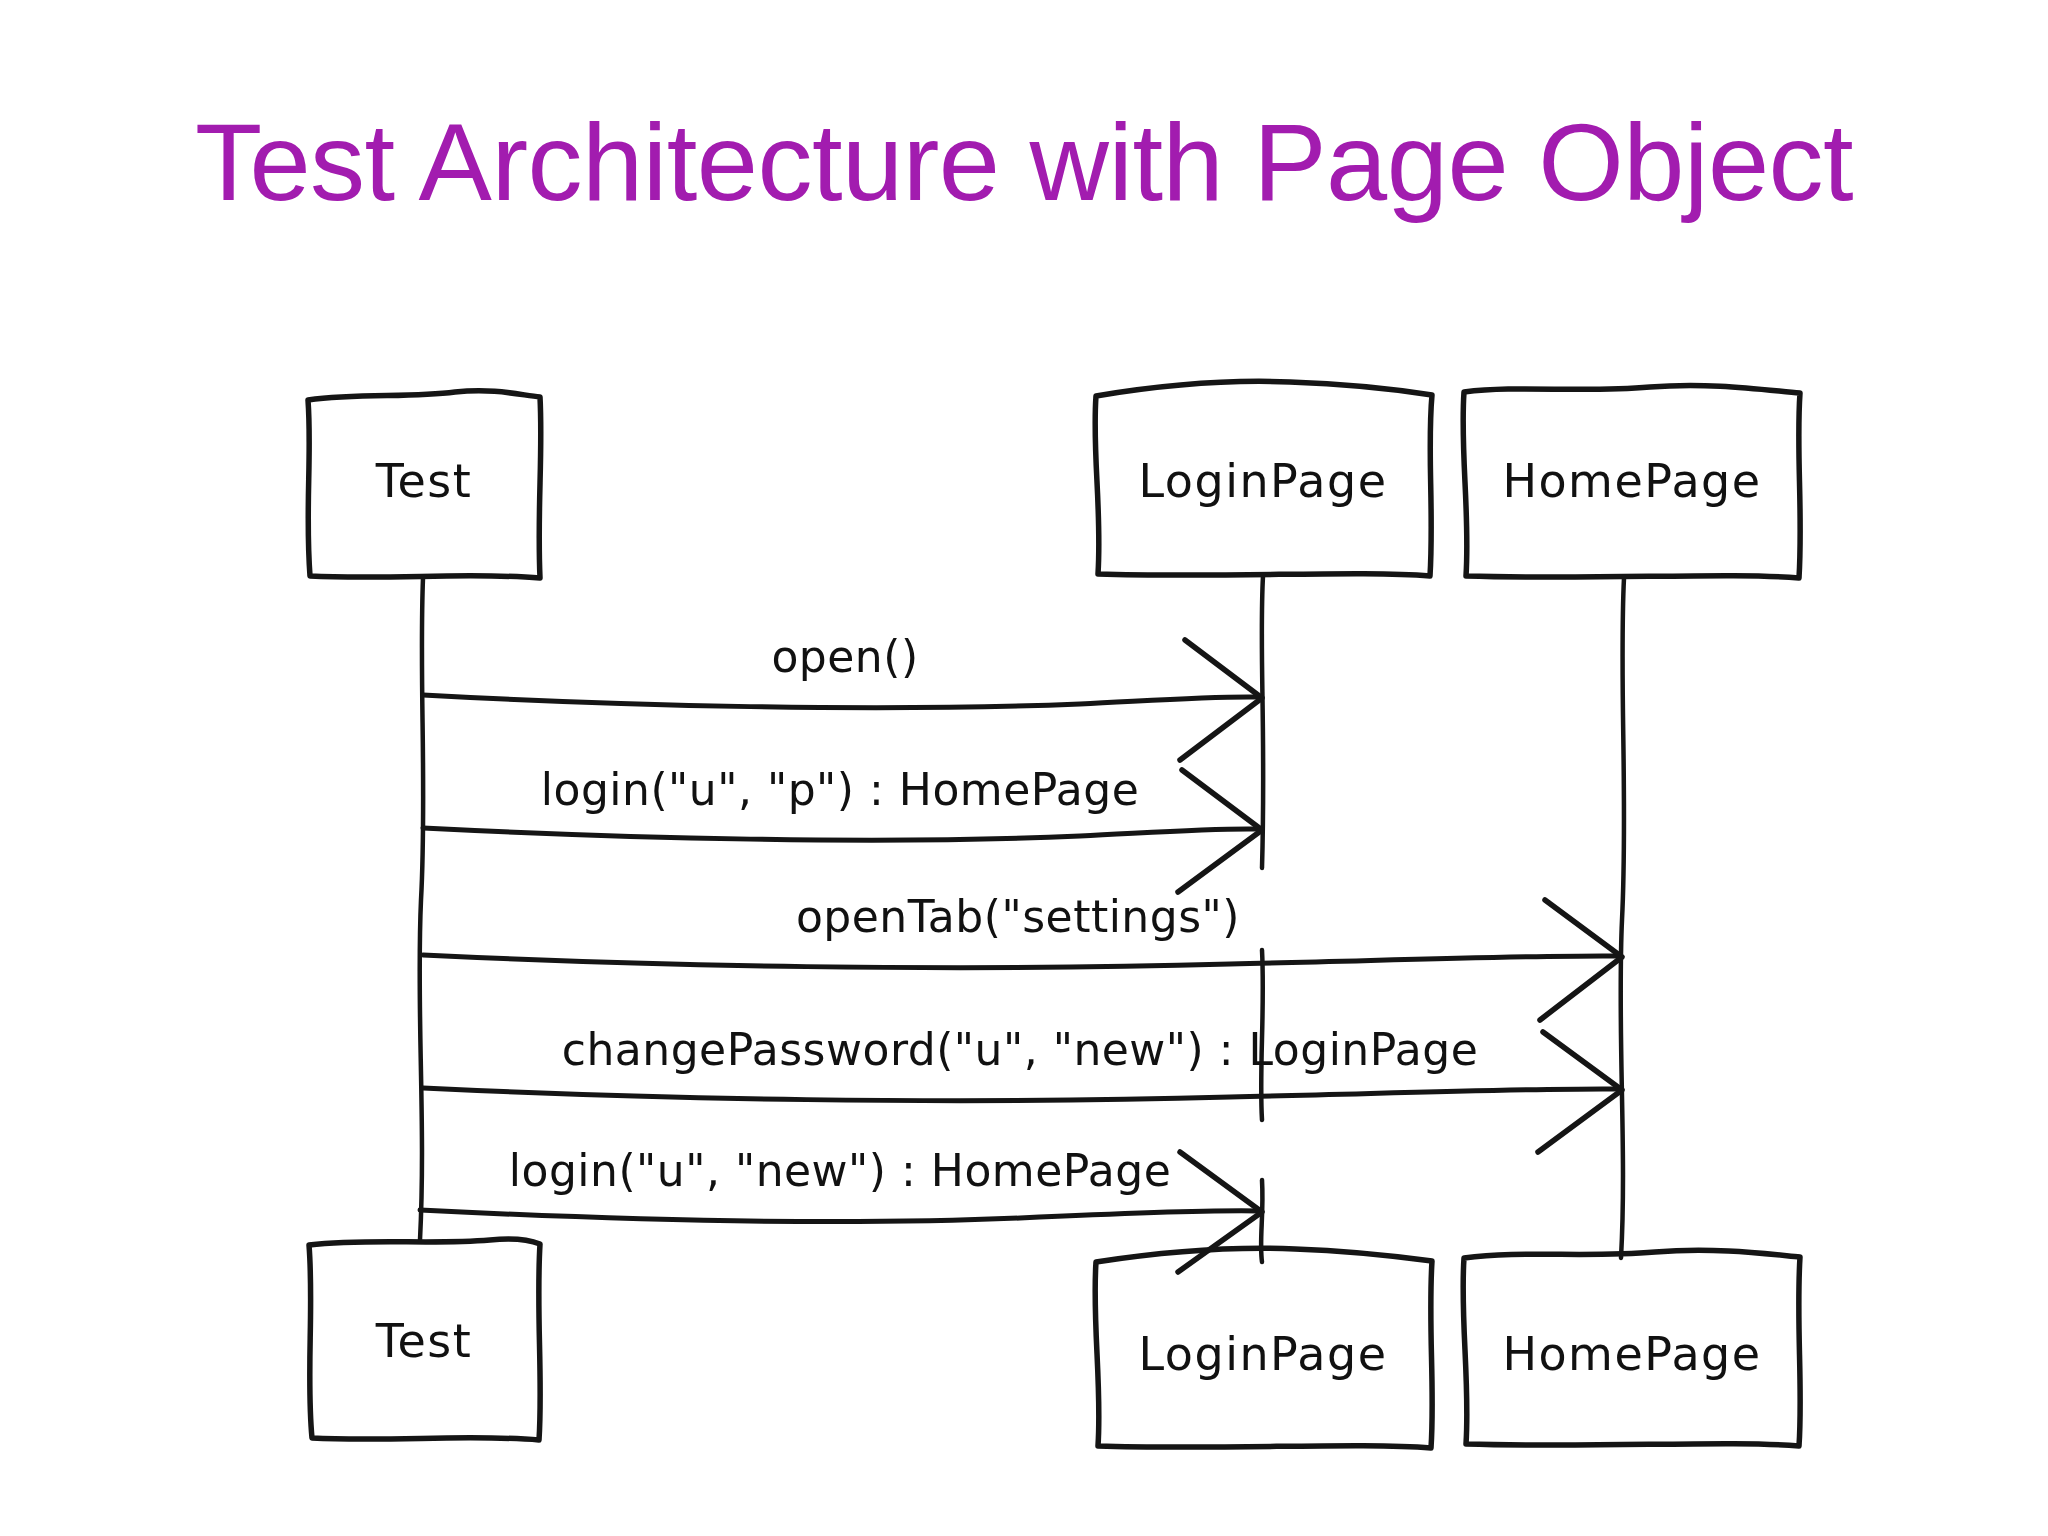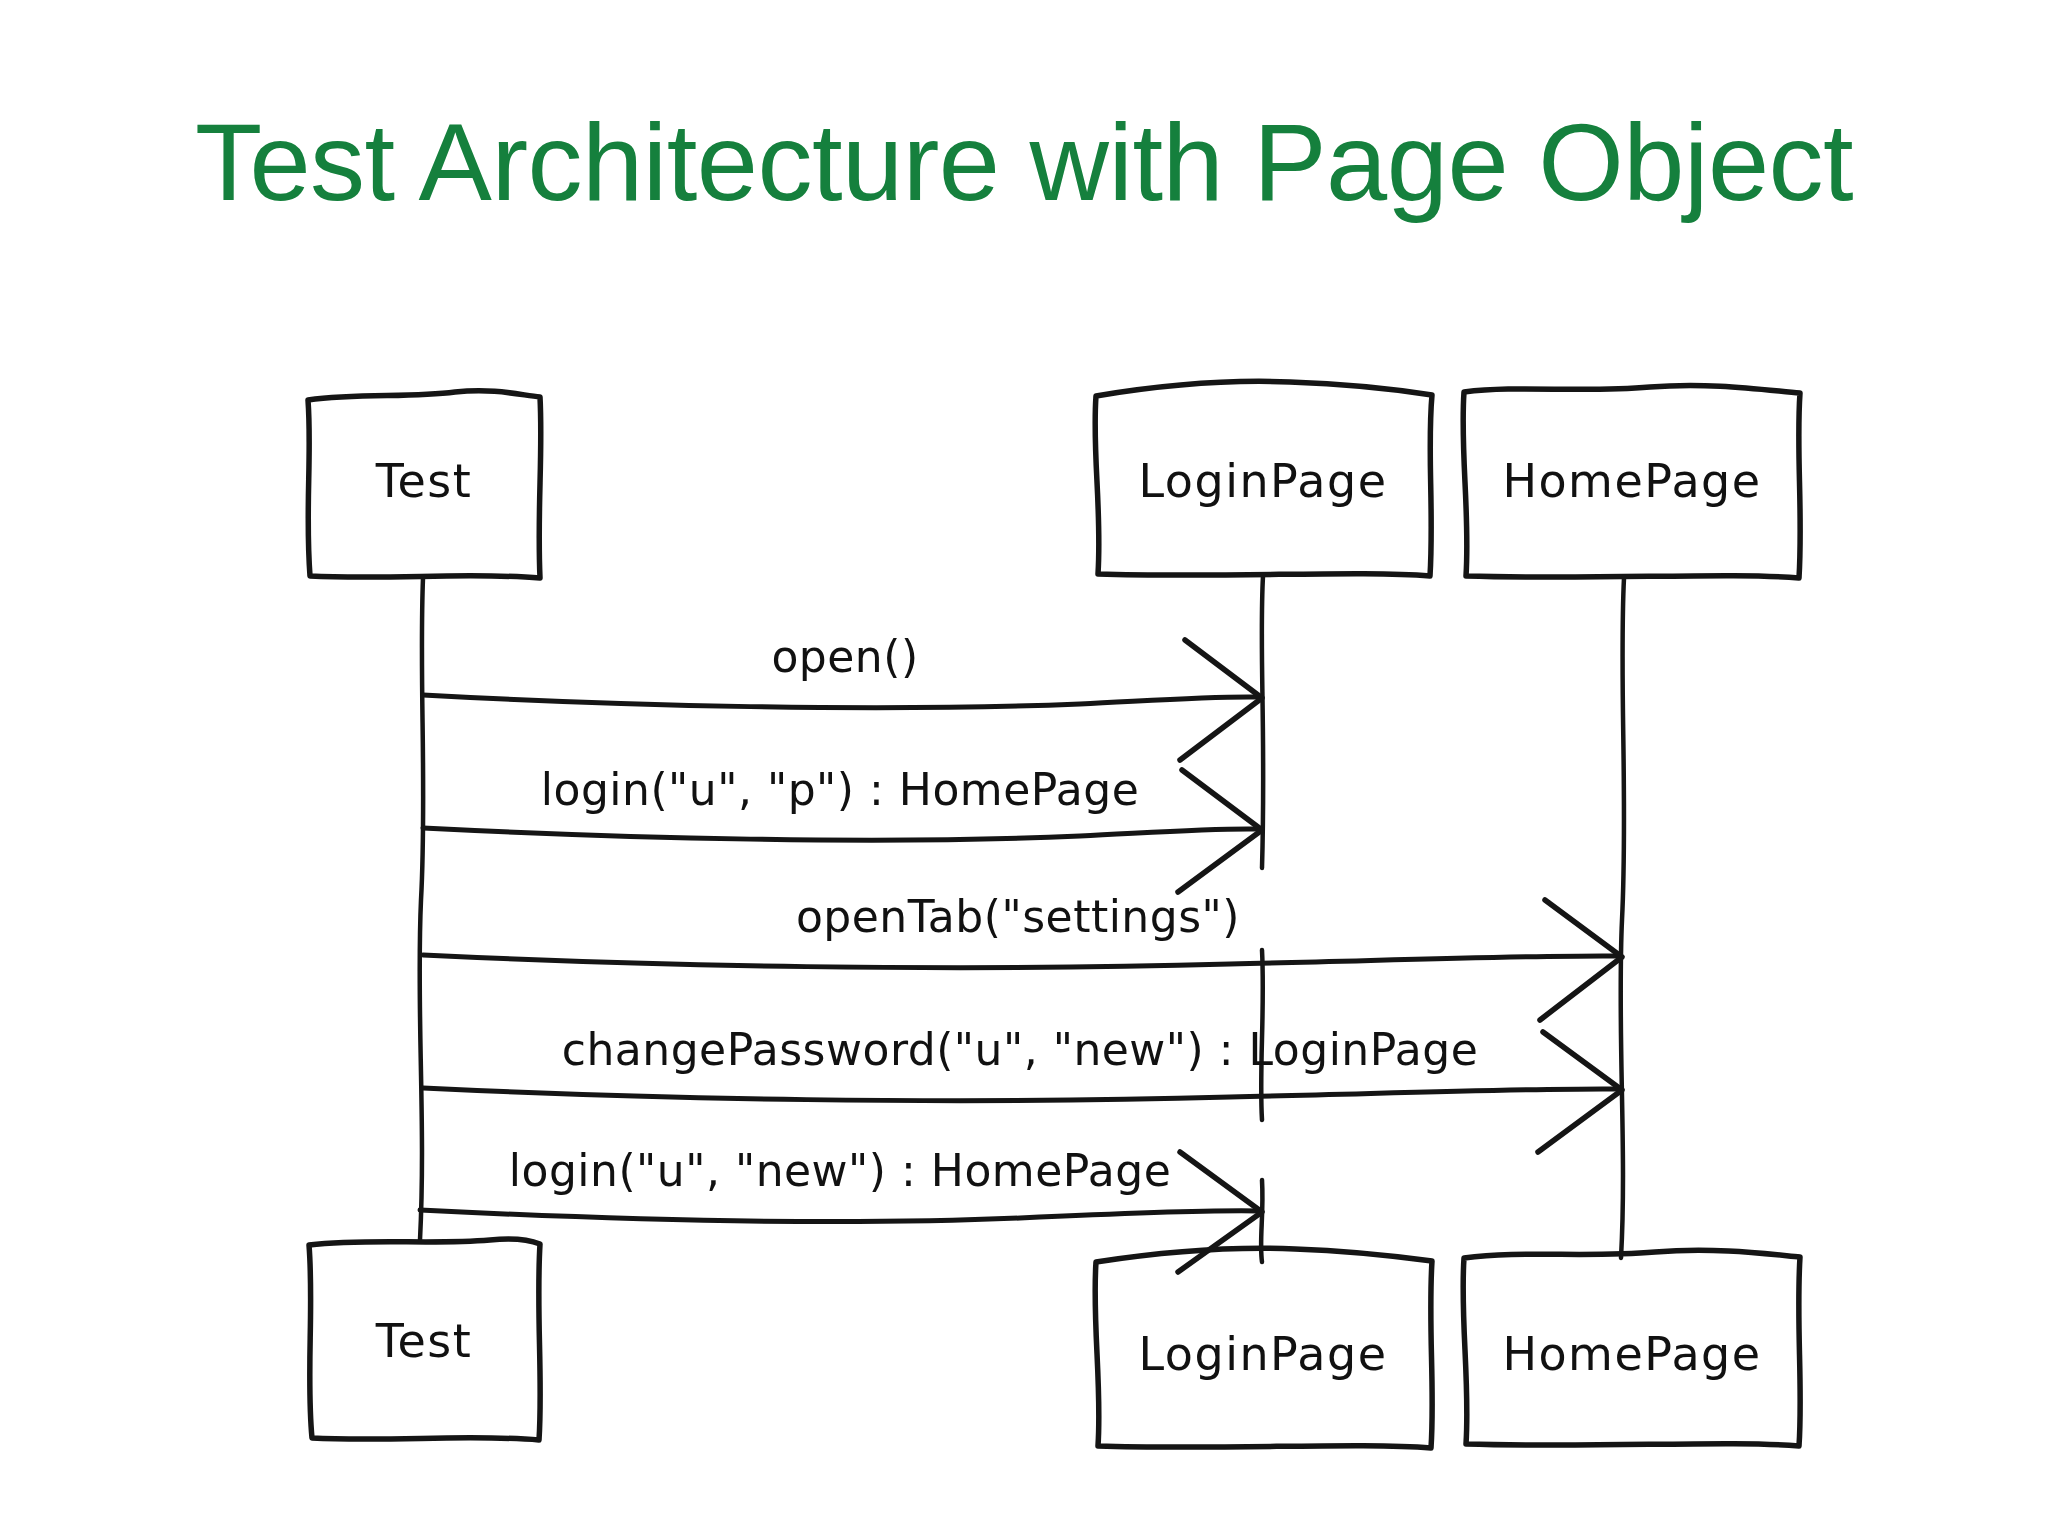--- a/index.html
+++ b/index.html
@@ -22,21 +22,21 @@
   #slide-title {
     position: absolute;
     left: 0;
     top: 104px;
     width: 2048px;
     text-align: center;
     font-family: "Liberation Sans", sans-serif;
     font-size: 110px;
     font-weight: 400;
     line-height: 1.05;
-    color: #15803d;
+    color: #a21caf;
     letter-spacing: -0.5px;
     white-space: nowrap;
   }
   #diagram-wrap {
     position: absolute;
     left: 0;
     top: 0;
     width: 1640px;
     height: 1536px;
     text-decoration: underline;

